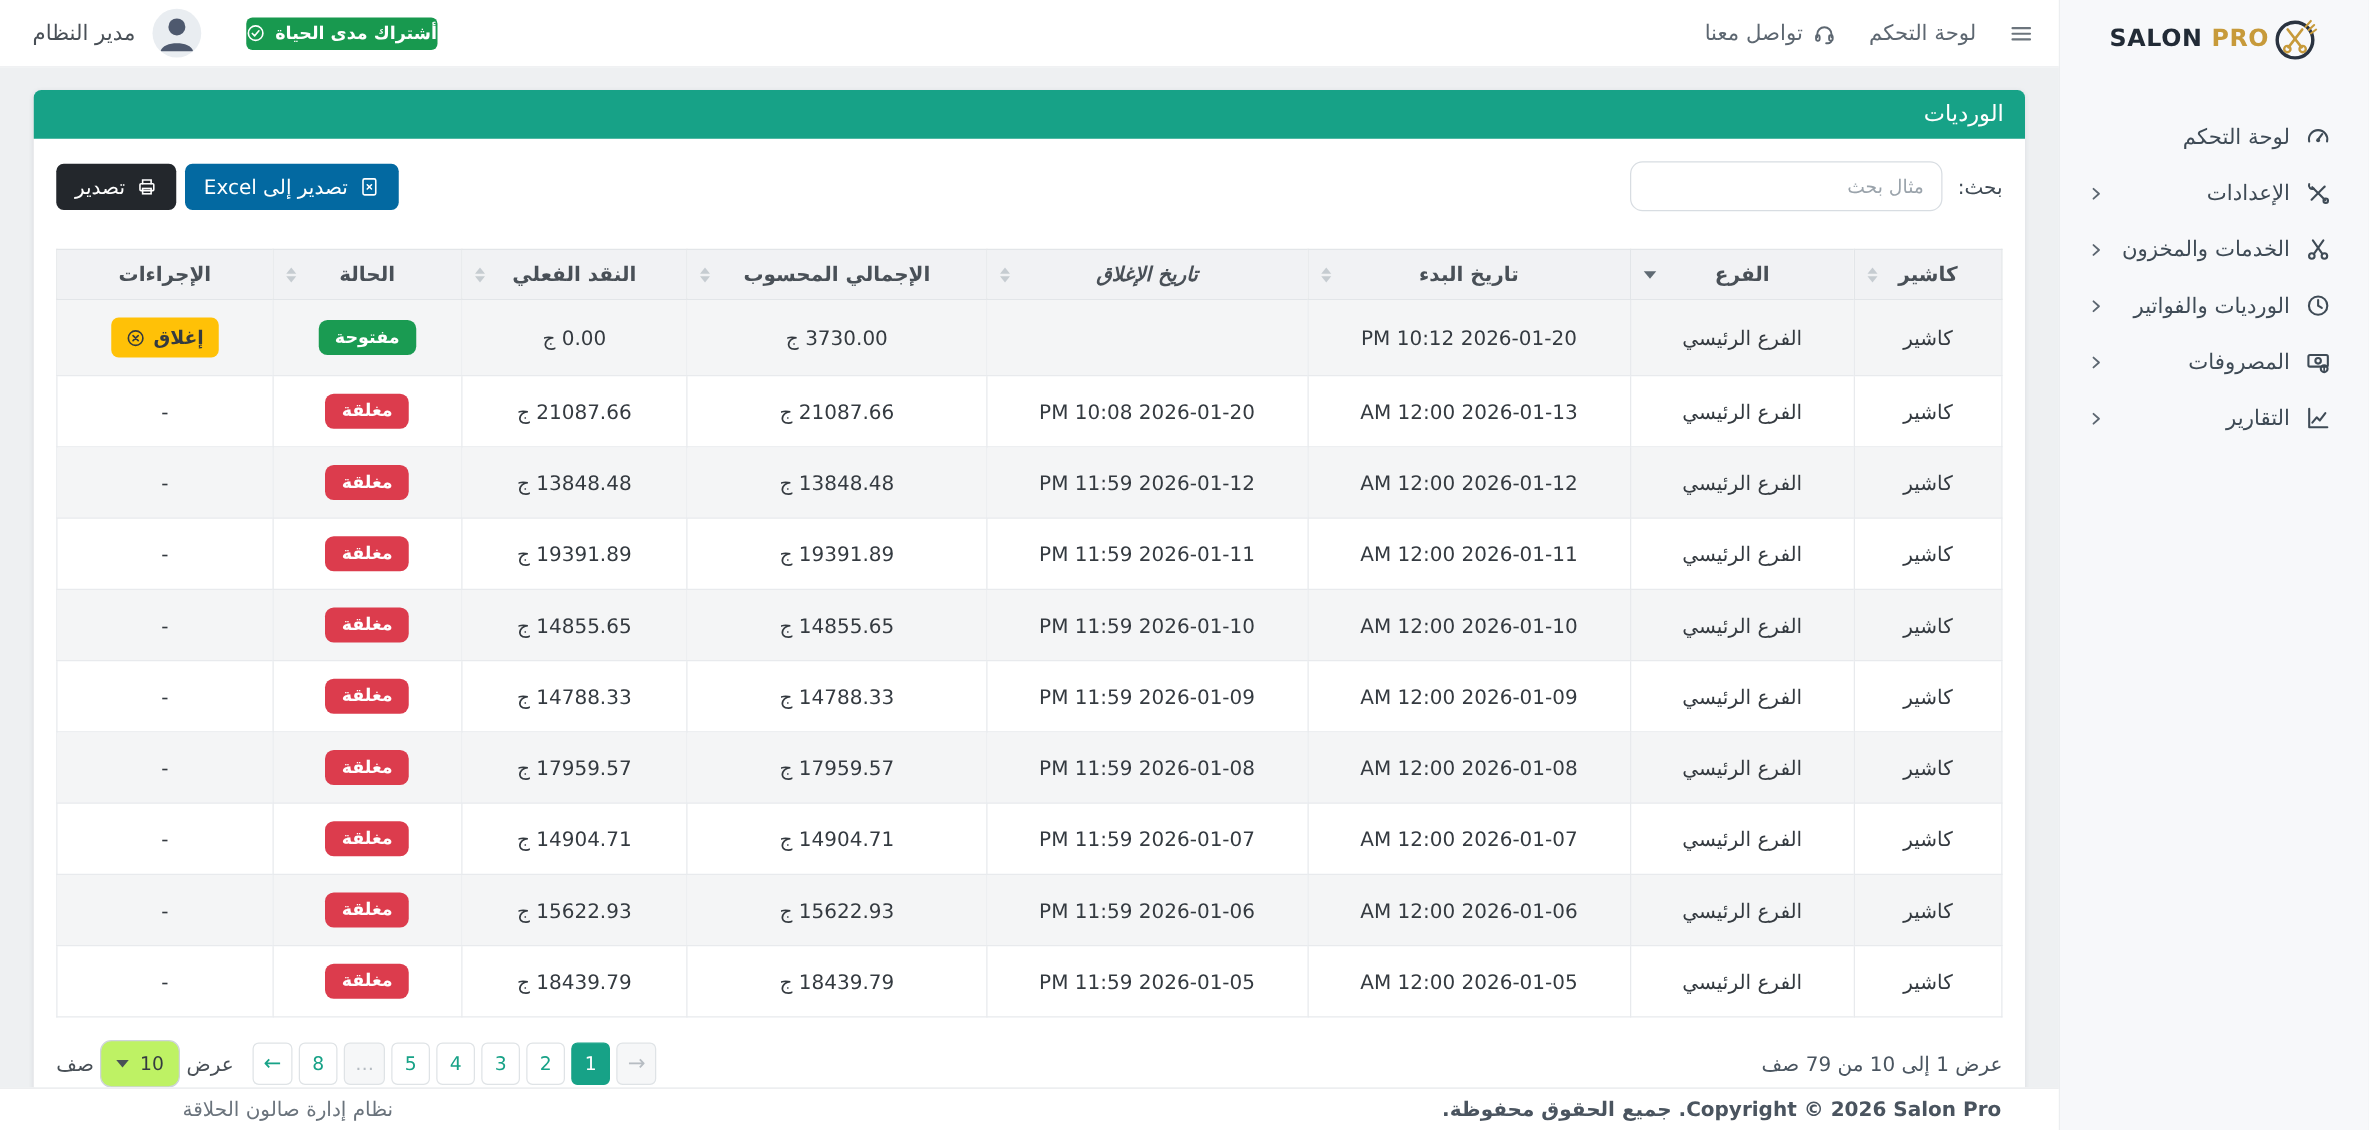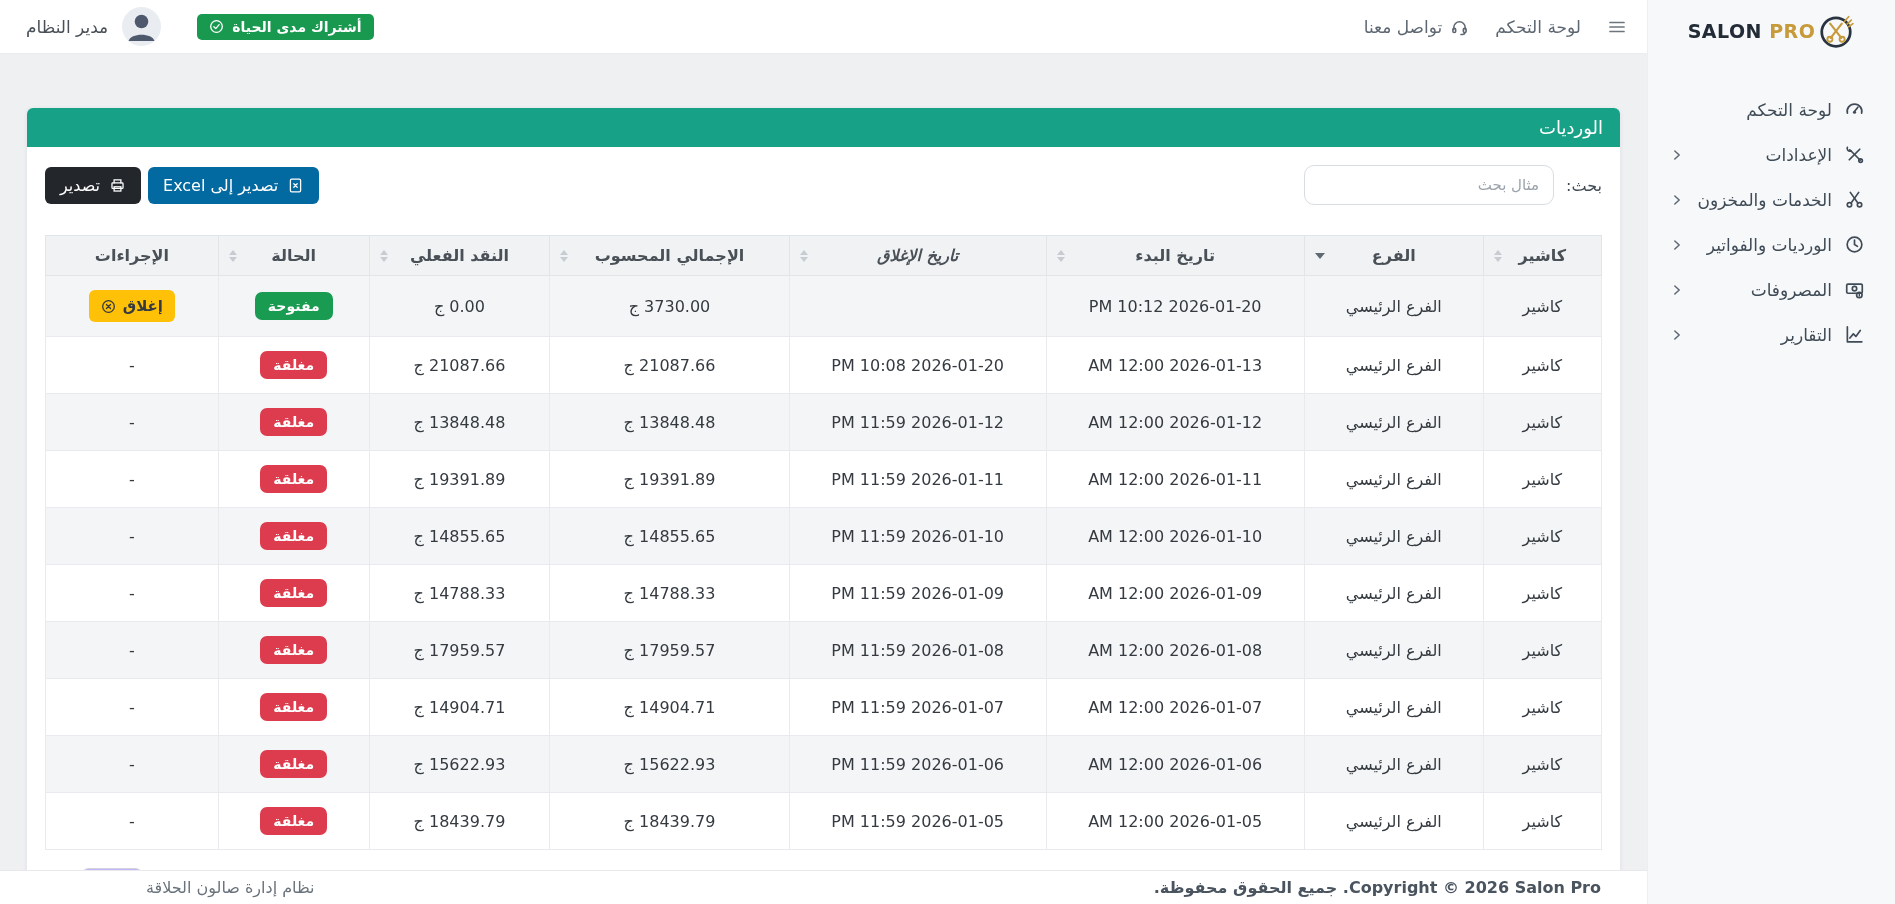--- a/index.html
+++ b/index.html
@@ -35,36 +35,36 @@
   .navbar {
     height: 54px; background: #ffffff; border-bottom: 1px solid #ebedef;
     display: flex; align-items: center; justify-content: space-between;
     padding: 0 20px 0 26px; flex-shrink: 0;
   }
   .nav-start { display: flex; align-items: center; gap: 26px; color: #5d6771; font-size: 17px; }
   .nav-link { display: flex; align-items: center; gap: 8px; cursor: pointer; color: #5d6771; }
   .burger { background: none; border: none; cursor: pointer; display: flex; }
   .nav-end { display: flex; align-items: center; gap: 14px; }
   .sub-badge {
-    background: #18994f; color: #fff; border-radius: 5px; padding: 5px 12px;
+    background: #18994f; color: #fff; border-radius: 5px; padding: 5px 0;
     font-size: 14px; font-weight: 700; display: flex; align-items: center; gap: 8px; cursor: default;
     margin-left: 22px;
   }
   .avatar {
     width: 39px; height: 39px; border-radius: 50%; background: #e9edf1;
     display: flex; align-items: flex-end; justify-content: center; overflow: hidden; cursor: pointer;
   }
   .username { font-size: 17px; color: #495057; }
 
   
   .content { flex: 1; padding: 18px 27px 21px; overflow: hidden; }
   .card { background: #fff; border-radius: 6px; box-shadow: 0 1px 4px rgba(60,70,80,.10); }
   .card-header {
     background: #17a287; color: #fff; border-radius: 6px 6px 0 0;
-    padding: 9px 17px; font-size: 18px; margin-top: 36px;
+    padding: 9px 17px; font-size: 18px;
   }
   .card-body { padding: 18px 18px 16px; }
 
   .controls-row { display: flex; justify-content: space-between; align-items: center; margin-bottom: 30px; }
   .search-group { display: flex; align-items: center; gap: 12px; font-size: 16px; color: #3f4a54; }
   .search-input {
     width: 250px; height: 40px; border: 1px solid #d8dde2; border-radius: 10px;
     padding: 0 14px; font-size: 15px; font-family: inherit; color: #343a40; outline: none; background: #fff;
   }
   .search-input::placeholder { color: #9aa3ab; }
@@ -106,22 +106,22 @@
     min-width: 31px; height: 34px; border: 1px solid #dfe3e6; border-radius: 5px;
     background: #fff; color: #17a287; font-size: 15px; font-family: inherit;
     display: flex; align-items: center; justify-content: center; cursor: pointer; padding: 0 8px;
   }
   .pbtn.active { background: #17a287; border-color: #17a287; color: #fff; }
   .pbtn.disabled { background: #f6f7f8; color: #b6bcc2; cursor: default; }
   .pbtn.arrow { font-size: 17px; }
   .pbtn.arrow.on { color: #17a287; }
   .show-label { margin-right: 10px; }
   .page-size {
-    width: 64px; height: 38px; border: 1px solid #ced4da; border-radius: 9px; background: #c4b5fd;
-    display: flex; align-items: center; padding: 0 12px; gap: 8px; cursor: pointer; font-size: 15px; color: #343a40; flex-direction: column;
+    width: 64px; height: 38px; border: 1px solid #ced4da; border-radius: 9px; background: #bef264;
+    display: flex; align-items: center; padding: 0 12px; gap: 8px; cursor: pointer; font-size: 15px; color: #343a40;
   }
   .caret { width: 0; height: 0; border-left: 5px solid transparent; border-right: 5px solid transparent; border-top: 6px solid #495057; margin-inline-start: auto; }
 
   
   .footer {
     height: 34px; background: #fff; border-top: 1px solid #e7e9eb; flex-shrink: 0;
     display: flex; align-items: center; justify-content: space-between;
     padding-inline: 46px 146px; font-size: 16px;
   }
   .footer .copyright { color: #4a545f; font-weight: 600; }

